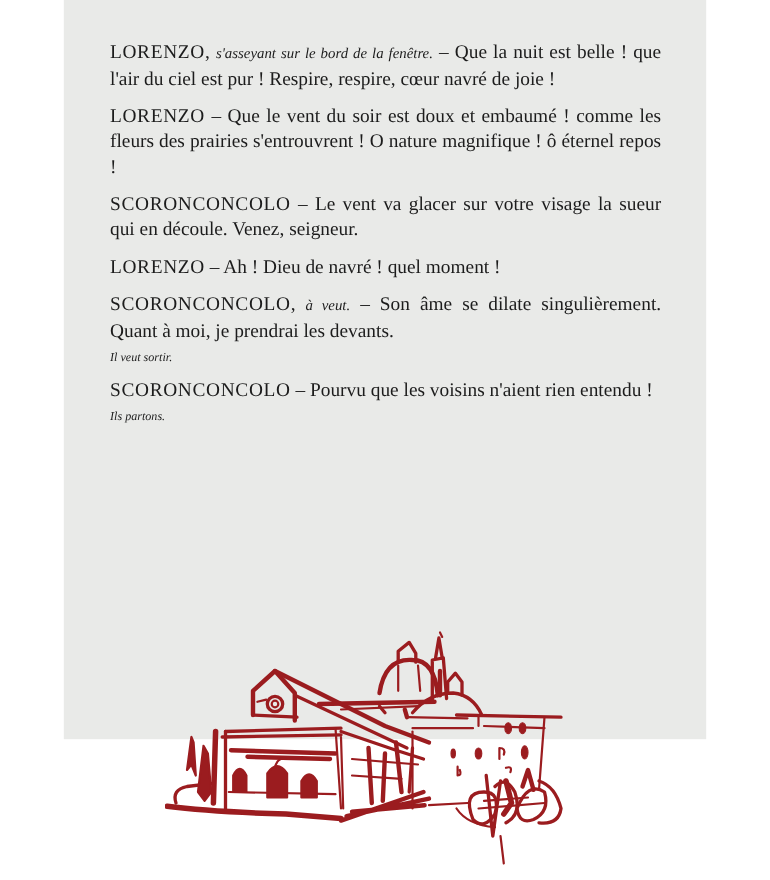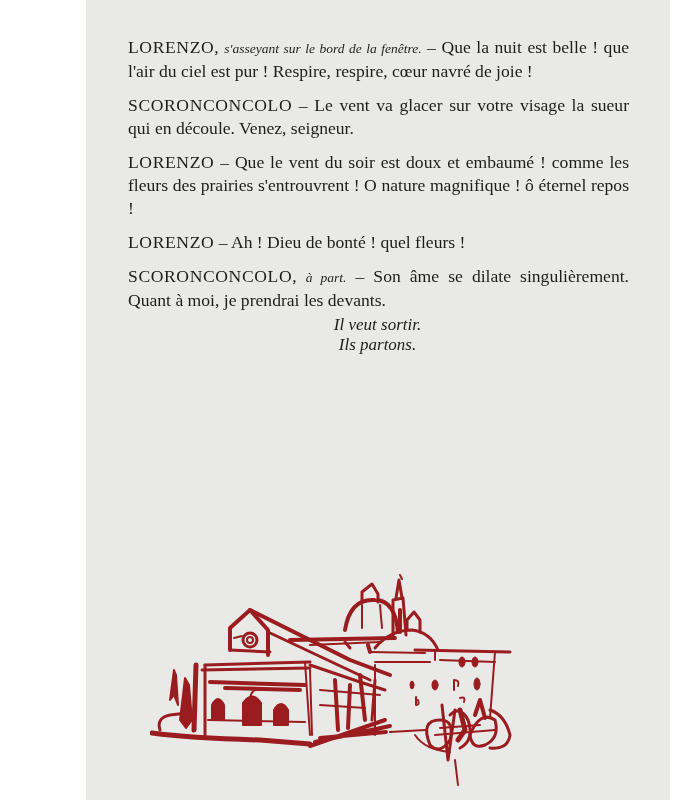--- a/index.html
+++ b/index.html
@@ -8,23 +8,22 @@
       width: 700px;
       height: 800px;
       background: #ffffff;
       overflow: hidden;
     }
     .page {
       position: absolute;
       left: 58px;
       top: 0;
       width: 584px;
-      height: 800px;
+      height: 672px;
       background: #e9eae8;
-      margin-left: 28px;
     }
     .text-block {
       position: absolute;
       left: 42px;
       top: 36px;
       width: 501px;
       font-family: "Liberation Serif", "DejaVu Serif", serif;
       font-size: 17.6px;
       line-height: 23px;
       color: #1c1c1c;
@@ -36,22 +35,22 @@
     }
     .speaker {
       letter-spacing: 0.6px;
     }
     .stage-inline {
       font-style: italic;
       font-size: 13.5px;
     }
     .stage-right {
       font-style: italic;
-      font-size: 17px;
-      text-align: center;
+      font-size: 11px;
+      text-align: left;
       margin: -6px 0 10px 0;
       line-height: 16px;
       padding-right: 2px;
     }
     .illustration {
       position: absolute;
       left: 150px;
       top: 570px;
       width: 400px;
       height: 230px;
@@ -68,38 +67,41 @@
 <div class="page">
   <div class="text-block">
 
     <p class="speech">
       <span class="speaker">LORENZO</span><span>,</span>
       <span class="stage-inline">s'asseyant sur le bord de la fenêtre.</span><span> – </span><span>Que la nuit est belle ! que l'air du ciel est pur ! Respire, respire, cœur navré de joie !</span>
     </p>
 
 
     <p class="speech">
+      <span class="speaker">LORENZO</span><span> – </span><span>Que le vent du soir est doux et embaumé ! comme les fleurs des prairies s'entrouvrent ! O nature magnifique ! ô éternel repos !</span>
+    </p>
+
+    <p class="speech">
       <span class="speaker">SCORONCONCOLO</span><span> – </span><span>Le vent va glacer sur votre visage la sueur qui en découle. Venez, seigneur.</span>
     </p>
 
     <p class="speech">
-      <span class="speaker">LORENZO</span><span> – </span><span>Que le vent du soir est doux et embaumé ! comme les fleurs des prairies s'entrouvrent ! O nature magnifique ! ô éternel repos !</span>
-    </p>
-
-    <p class="speech">
-      <span class="speaker">LORENZO</span><span> – </span><span>Ah ! Dieu de bonté ! quel fleurs !</span>
+      <span class="speaker">LORENZO</span><span> – </span><span>Ah ! Dieu de navré ! quel moment !</span>
     </p>
 
     <p class="speech">
       <span class="speaker">SCORONCONCOLO</span><span>,</span>
-      <span class="stage-inline">à part.</span><span> – </span><span>Son âme se dilate singulièrement. Quant à moi, je prendrai les devants.</span>
+      <span class="stage-inline">à veut.</span><span> – </span><span>Son âme se dilate singulièrement. Quant à moi, je prendrai les devants.</span>
     </p>
     <div class="stage-right">Il veut sortir.</div>
 
 
+    <p class="speech">
+      <span class="speaker">SCORONCONCOLO</span><span> – </span><span>Pourvu que les voisins n'aient rien entendu !</span>
+    </p>
 
     <div class="stage-right">Ils partons.</div>
 
   </div>
 </div>
 
 <div class="illustration">
   <svg viewBox="0 0 400 230" fill="none" stroke="#9b1c1f" stroke-linecap="round" stroke-linejoin="round">
 
     <path d="M2 163 Q40 168 110 170 L160 174" stroke-width="5"></path>

